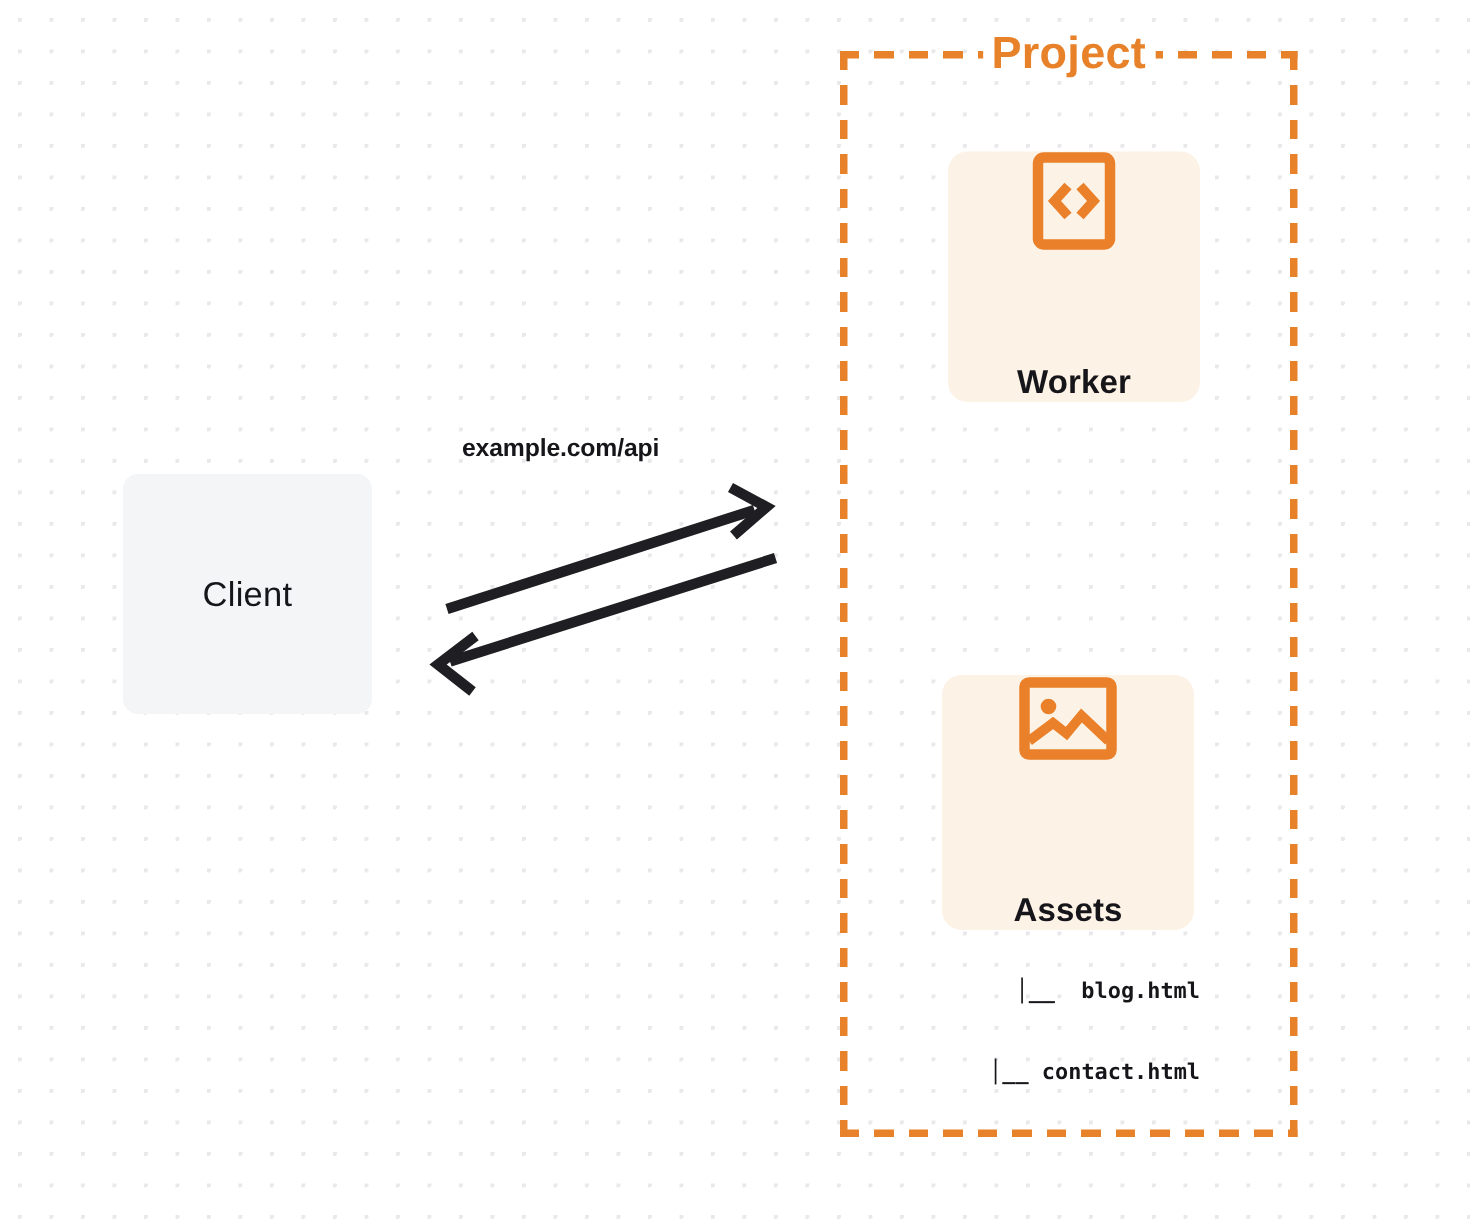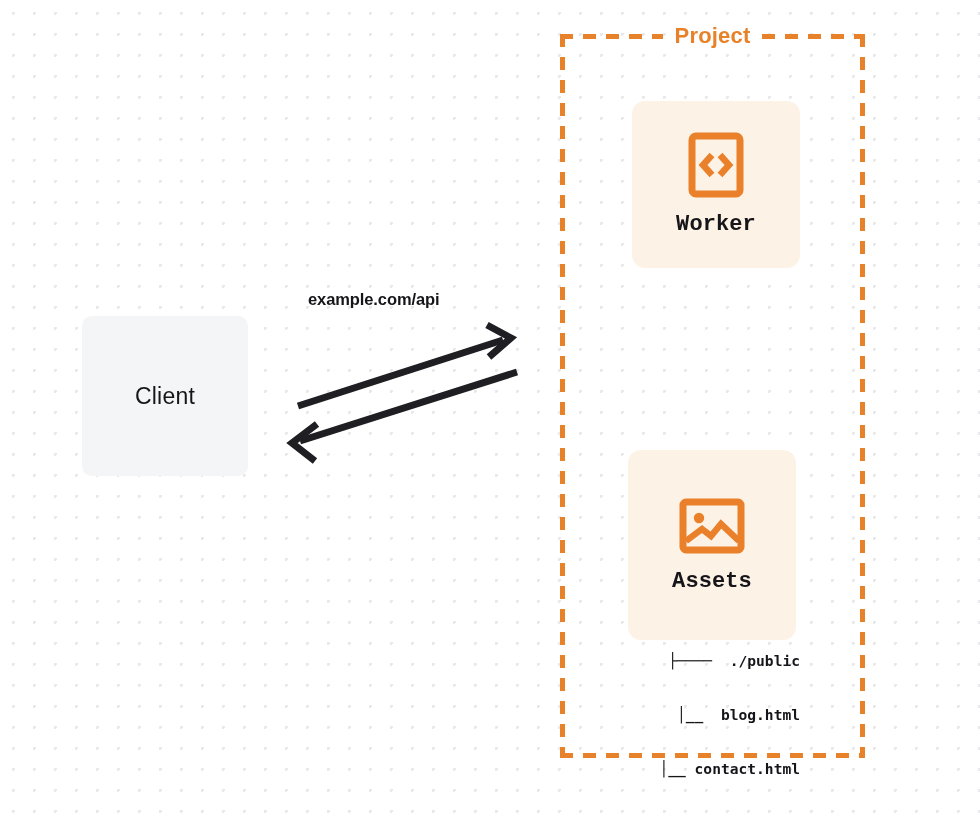--- a/index.html
+++ b/index.html
@@ -98,49 +98,48 @@
   .edge-left { left: 0; }
   .edge-right { right: 0; }
 
   #project-title {
     position: absolute;
     left: 50%;
     top: 2px;
     transform: translate(-50%, -50%);
     background: #ffffff;
     padding: 0 6px;
-    font-size: 22px;
+    font-size: 30px;
     font-weight: bold;
     color: #e8822a;
     letter-spacing: .2px;
     white-space: nowrap;
   }
 
   
   .service-card {
     position: absolute;
     background: #fdf2e6;
     border-radius: 13px;
     display: flex;
     flex-direction: column;
     align-items: center;
-    justify-content: center;
-    font-family: Liberation Mono, monospace;
+    justify-content: space-between;
   }
   #worker-card {
     left: 72px;
     top: 67px;
     width: 168px;
     height: 167px;
   }
   #assets-card {
     left: 68px;
     top: 416px;
     width: 168px;
-    height: 190px;
+    height: 170px;
   }
   .service-card .card-icon {
     line-height: 0;
     margin-bottom: 14px;
   }
   .service-card .card-label {
     font-size: 22px;
     font-weight: bold;
     color: #16161a;
     letter-spacing: .1px;
@@ -211,19 +210,18 @@
         <svg width="66" height="58" viewBox="0 0 66 58" xmlns="http://www.w3.org/2000/svg">
           <rect x="4" y="5" width="58" height="48" rx="3" ry="3" fill="none" stroke="#ea8029" stroke-width="7"></rect>
           <circle cx="20" cy="21" r="5.2" fill="#ea8029"></circle>
           <polyline points="7,44 23,32 32,39 42,27 60,44" fill="none" stroke="#ea8029" stroke-width="6.5" stroke-linecap="butt" stroke-linejoin="miter"></polyline>
         </svg>
       </div>
       <span class="card-label">Assets</span>
     </div>
 
     <div id="file-tree">
-      <span class="tree-row">├────  ./public</span>
       <span class="tree-row">  │__  blog.html</span>
       <span class="tree-row">  │__ contact.html</span>
     </div>
   </div>
 
 </div>
 
 </body></html>

